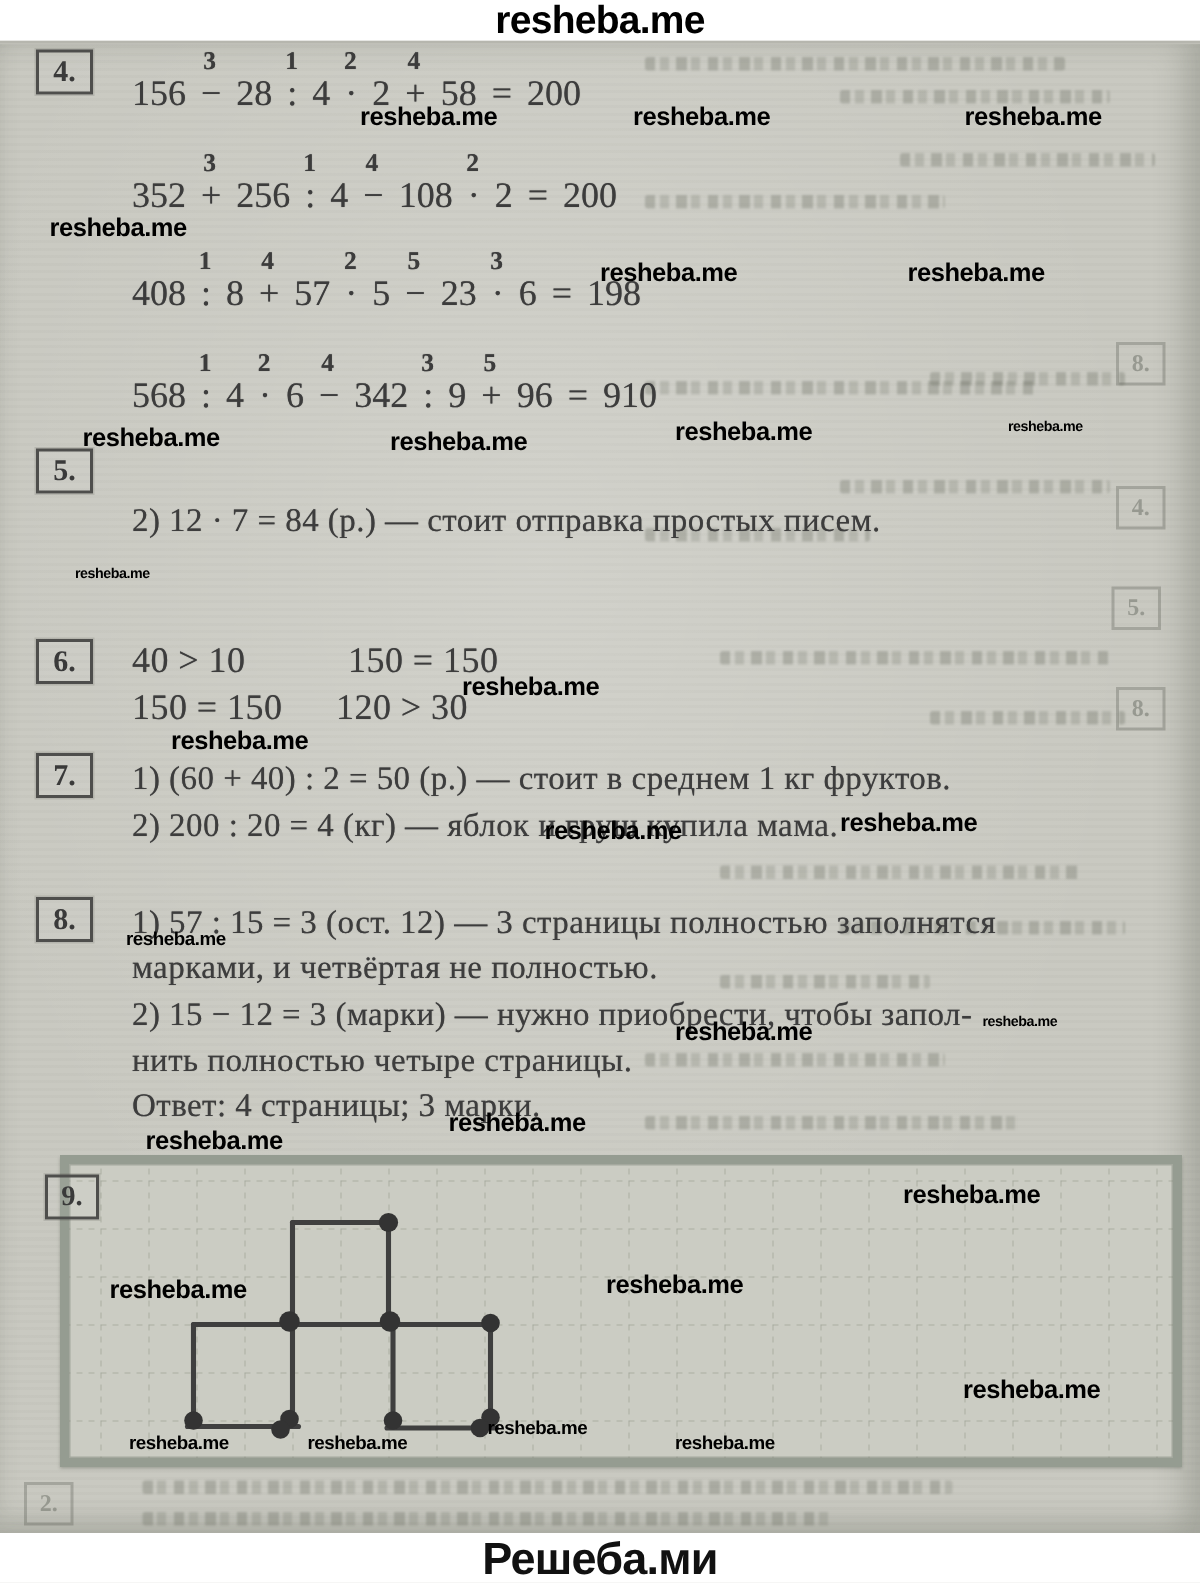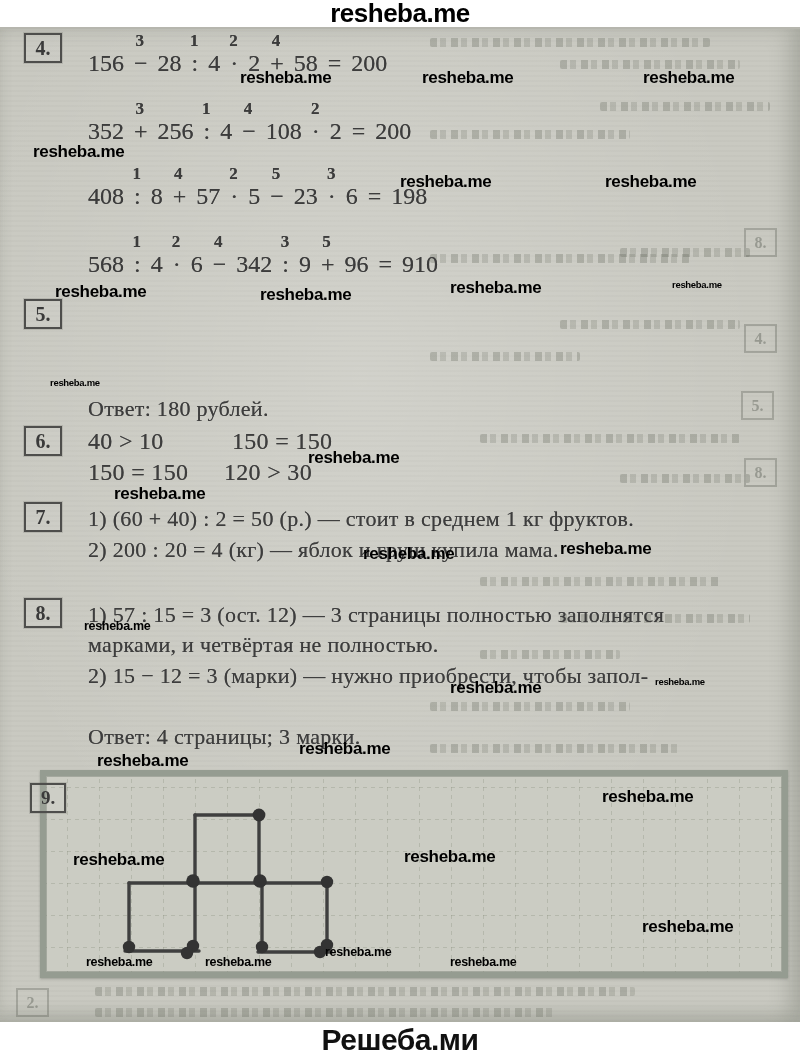--- a/index.html
+++ b/index.html
@@ -101,40 +101,41 @@
     <div class="gbox" style="left:744px;top:429px">8.</div>
     <div class="gbox" style="left:16px;top:959px">2.</div>
 
     <div class="pnum" style="top:4px">4.</div>
     <div class="expr" style="top:21px"><span class="tok">156</span><span class="tok op">−<i class="ord">3</i></span><span class="tok">28</span><span class="tok op">:<i class="ord">1</i></span><span class="tok">4</span><span class="tok op">·<i class="ord">2</i></span><span class="tok">2</span><span class="tok op">+<i class="ord">4</i></span><span class="tok">58</span><span class="tok">=</span><span class="tok">200</span></div>
     <div class="expr" style="top:89px"><span class="tok">352</span><span class="tok op">+<i class="ord">3</i></span><span class="tok">256</span><span class="tok op">:<i class="ord">1</i></span><span class="tok">4</span><span class="tok op">−<i class="ord">4</i></span><span class="tok">108</span><span class="tok op">·<i class="ord">2</i></span><span class="tok">2</span><span class="tok">=</span><span class="tok">200</span></div>
     <div class="expr" style="top:154px"><span class="tok">408</span><span class="tok op">:<i class="ord">1</i></span><span class="tok">8</span><span class="tok op">+<i class="ord">4</i></span><span class="tok">57</span><span class="tok op">·<i class="ord">2</i></span><span class="tok">5</span><span class="tok op">−<i class="ord">5</i></span><span class="tok">23</span><span class="tok op">·<i class="ord">3</i></span><span class="tok">6</span><span class="tok">=</span><span class="tok">198</span></div>
     <div class="expr" style="top:222px"><span class="tok">568</span><span class="tok op">:<i class="ord">1</i></span><span class="tok">4</span><span class="tok op">·<i class="ord">2</i></span><span class="tok">6</span><span class="tok op">−<i class="ord">4</i></span><span class="tok">342</span><span class="tok op">:<i class="ord">3</i></span><span class="tok">9</span><span class="tok op">+<i class="ord">5</i></span><span class="tok">96</span><span class="tok">=</span><span class="tok">910</span></div>
 
     <div class="pnum" style="top:270px">5.</div>
-    <div class="sol" style="top:367px">Ответ: 180 рублей.</div>
+    <div class="sol" style="top:305px">2) 12 · 7 = 84 (р.) — стоит отправка простых писем.</div>
 
     <div class="pnum" style="top:397px">6.</div>
     <div class="sol big" style="top:399px">
       <span>40 &gt; 10</span>
       <span class="c2" style="left:144px">150 = 150</span>
     </div>
     <div class="sol big" style="top:430px">
       <span>150 = 150</span>
       <span class="c2" style="left:136px">120 &gt; 30</span>
     </div>
 
     <div class="pnum" style="top:473px">7.</div>
     <div class="sol" style="top:477px">1) (60 + 40) : 2 = 50 (р.) — стоит в среднем 1 кг фруктов.</div>
     <div class="sol" style="top:508px">2) 200 : 20 = 4 (кг) — яблок и груш купила мама.</div>
 
     <div class="pnum" style="top:569px">8.</div>
     <div class="sol" style="top:573px">1) 57 : 15 = 3 (ост. 12) — 3 страницы полностью заполнятся</div>
     <div class="sol" style="top:603px">марками, и четвёртая не полностью.</div>
     <div class="sol" style="top:634px">2) 15 − 12 = 3 (марки) — нужно приобрести, чтобы запол-</div>
+    <div class="sol" style="top:665px">нить полностью четыре страницы.</div>
     <div class="sol" style="top:695px">Ответ: 4 страницы; 3 марки.</div>
 
     <div class="fig-box" style="top:741px">
       <svg width="736" height="196" viewBox="0 0 736 196">
         <defs>
           <pattern id="grid" x="21" y="11" width="32" height="32" patternUnits="userSpaceOnUse">
             <path d="M0 0 H32 M0 0 V32" fill="none" stroke="rgba(122,130,113,0.55)" stroke-width="1" stroke-dasharray="4 4"></path>
           </pattern>
         </defs>
         <rect x="0" y="0" width="736" height="196" fill="url(#grid)"></rect>

